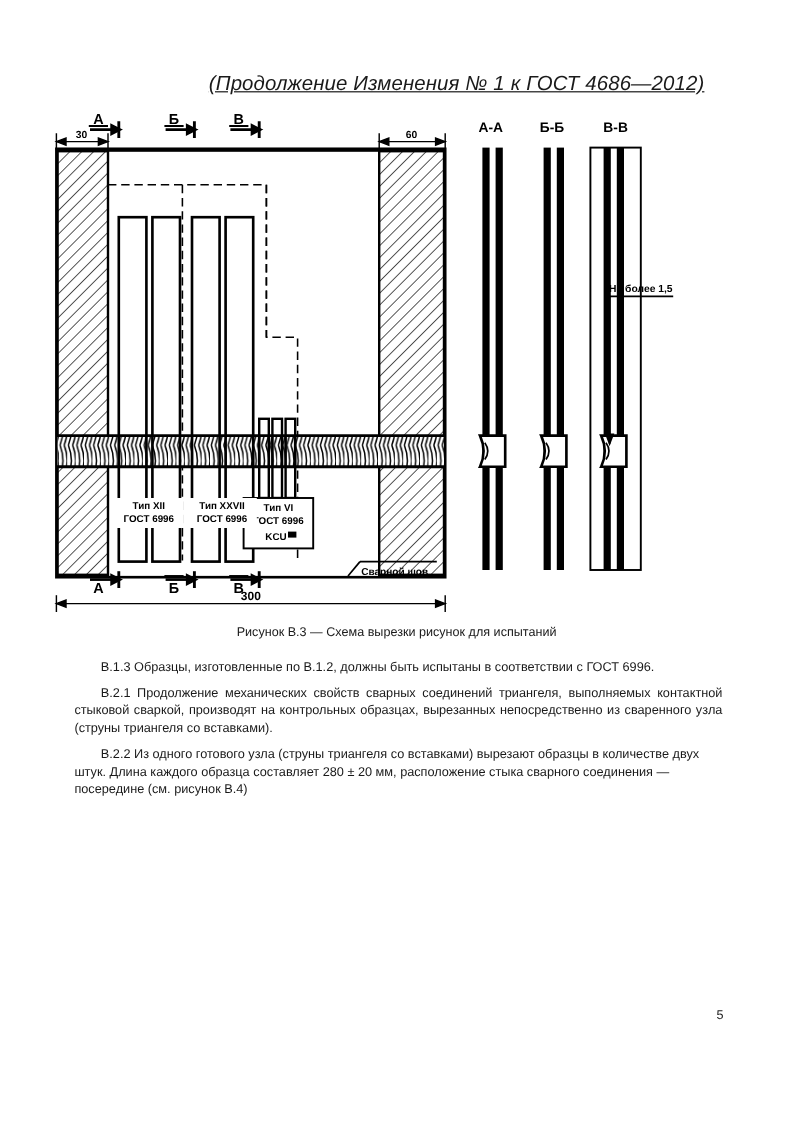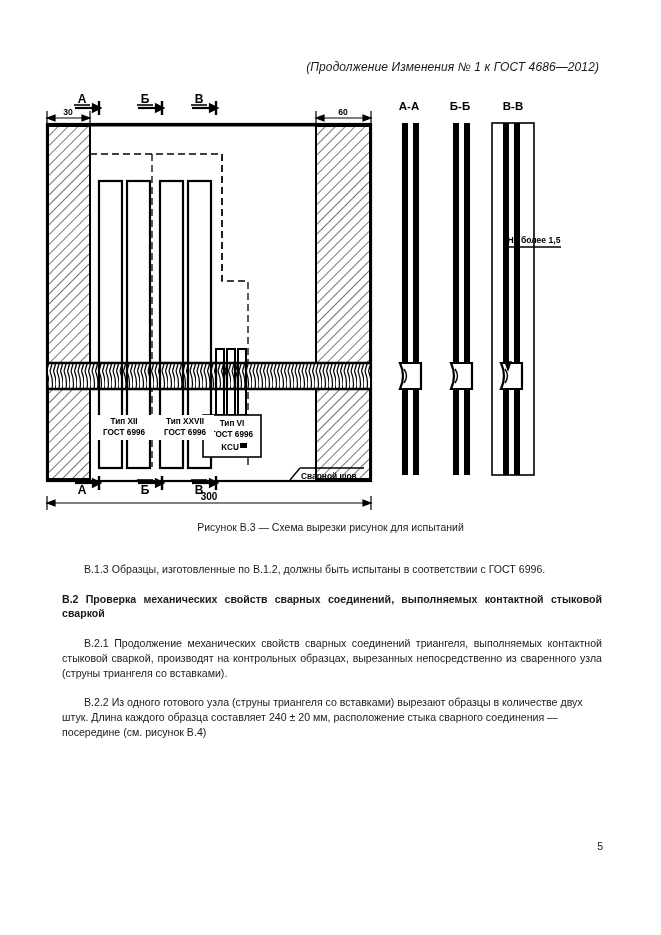--- a/index.html
+++ b/index.html
@@ -13,25 +13,26 @@
     position: relative;
     font-family: "Liberation Sans", sans-serif;
     color: #1a1a1a;
     overflow: hidden;
   }
 
   
   .page-header {
     position: absolute;
     top: 60px;
-    right: 62px;
+    right: 74px;
     font-style: italic;
-    font-size: 12px;
+    font-size: 17px;
     letter-spacing: 0.1px;
     white-space: nowrap;
+    text-decoration: underline;
   }
 
   
   .figure {
     position: absolute;
     left: 0;
     top: 85px;
     width: 661px;
     height: 430px;
   }
@@ -50,21 +51,21 @@
   
   .body-text {
     position: absolute;
     left: 62px;
     top: 547px;
     width: 540px;
     font-size: 10.6px;
     line-height: 14.7px;
   }
   .para {
-    margin: 15px 0 7px 0;
+    margin: 2px 0 7px 0;
     text-align: justify;
     text-justify: inter-word;
   }
   .para.indent { text-indent: 22px; }
   .para.bold { font-weight: bold; text-indent: 0; }
   .para.last { text-align: left; }
 
   
   .page-number {
     position: absolute;
@@ -285,18 +286,17 @@
       <path d="M508 285 l-3 -8 h6 z"></path>
     </g>
     <text x="534" y="158" text-anchor="middle" font-family="Liberation Sans, sans-serif" font-size="8.6" font-weight="bold" fill="#000">Не более 1,5</text>
   </svg>
 </div>
 
 <div class="fig-caption">Рисунок В.3 — Схема вырезки рисунок для испытаний</div>
 
 <div class="body-text">
   <p class="para indent">В.1.3 Образцы, изготовленные по В.1.2, должны быть испытаны в соответствии с ГОСТ 6996.</p>
-  <p class="para bold">В.2 Проверка механических свойств сварных соединений, выполняемых контактной стыковой сваркой</p>
   <p class="para indent">В.2.1 Продолжение механических свойств сварных соединений триангеля, выполняемых контактной стыковой сваркой, производят на контрольных образцах, вырезанных непосредственно из сваренного узла (струны триангеля со вставками).</p>
-  <p class="para indent last">В.2.2 Из одного готового узла (струны триангеля со вставками) вырезают образцы в количестве двух штук. Длина каждого образца составляет 240 ± 20 мм, расположение стыка сварного соединения — посередине (см. рисунок В.4)</p>
+  <p class="para indent last">В.2.2 Из одного готового узла (струны триангеля со вставками) вырезают образцы в количестве двух штук. Длина каждого образца составляет 280 ± 20 мм, расположение стыка сварного соединения — посередине (см. рисунок В.4)</p>
 </div>
 
 <div class="page-number">5</div>
 
 </body></html>

